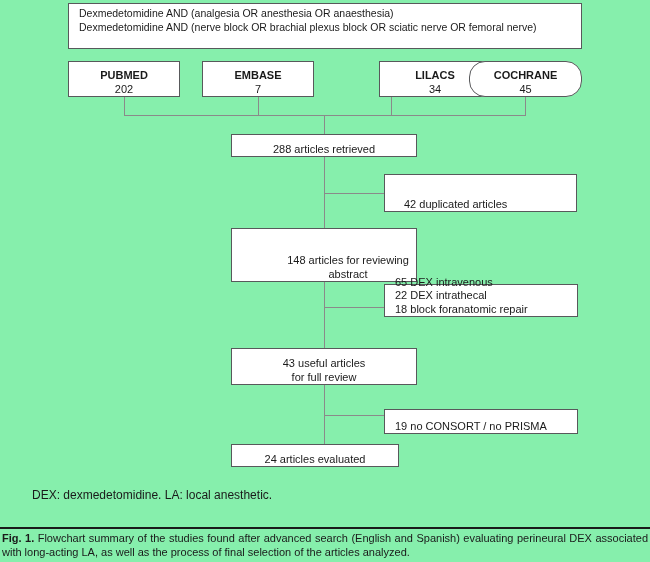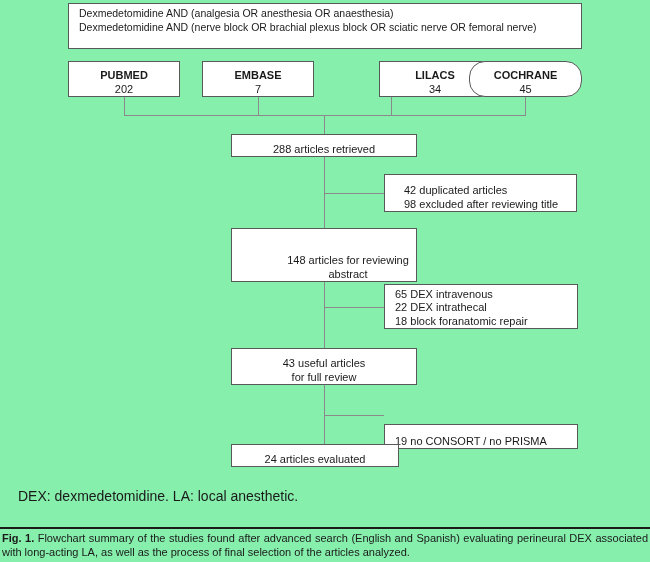--- a/index.html
+++ b/index.html
@@ -48,22 +48,22 @@
   }
   .line {
     position: absolute;
     background: #8a8a8a;
     z-index: 1;
   }
   .vline { width: 1px; }
   .hline { height: 1px; }
   .footnote {
     position: absolute;
-    left: 18px; top: 488px;
-    font-size: 14px;
+    left: 32px; top: 488px;
+    font-size: 12px;
     color: #1a1a1a;
   }
   .rule {
     position: absolute;
     left: 0; top: 527px;
     width: 650px; height: 2px;
     background: #1a1a1a;
   }
   .caption {
     position: absolute;
@@ -111,44 +111,43 @@
   <div class="line vline" style="left:324px;top:115px;height:19px;"></div>
 
   <div class="box centered" style="left:231px;top:134px;width:186px;height:23px;">
     <div>288 articles retrieved</div>
   </div>
 
   <div class="line vline" style="left:324px;top:157px;height:71px;"></div>
   <div class="line hline" style="left:324px;top:193px;width:60px;"></div>
   <div class="box centered left-text" style="left:384px;top:174px;width:193px;height:38px;padding-left:19px;">
     <div>42 duplicated articles</div>
-    <div>98 excluded after reviewing title</div>
   </div>
 
   <div class="box centered" style="left:231px;top:228px;width:186px;height:54px;padding-left:48px;">
     <div>148 articles for reviewing</div>
     <div>abstract</div>
   </div>
 
   <div class="line vline" style="left:324px;top:266px;height:82px;"></div>
   <div class="line hline" style="left:324px;top:307px;width:60px;"></div>
-  <div class="box centered left-text" style="left:384px;top:284px;width:194px;height:45px;">
+  <div class="box centered left-text" style="left:384px;top:284px;width:194px;height:33px;">
     <div>65 DEX intravenous</div>
     <div>22 DEX intrathecal</div>
     <div>18 block foranatomic repair</div>
   </div>
 
   <div class="box centered" style="left:231px;top:348px;width:186px;height:37px;">
     <div>43 useful articles</div>
     <div>for full review</div>
   </div>
 
   <div class="line vline" style="left:324px;top:385px;height:59px;"></div>
   <div class="line hline" style="left:324px;top:415px;width:60px;"></div>
-  <div class="box centered left-text" style="left:384px;top:424px;width:194px;height:25px;">
+  <div class="box centered left-text" style="left:384px;top:409px;width:194px;height:25px;">
     <div>19 no CONSORT / no PRISMA</div>
   </div>
 
   <div class="box centered" style="left:231px;top:444px;width:168px;height:23px;">
     <div>24 articles evaluated</div>
   </div>
 
   <div class="footnote">DEX: dexmedetomidine. LA: local anesthetic.</div>
 
   <div class="rule"></div>

